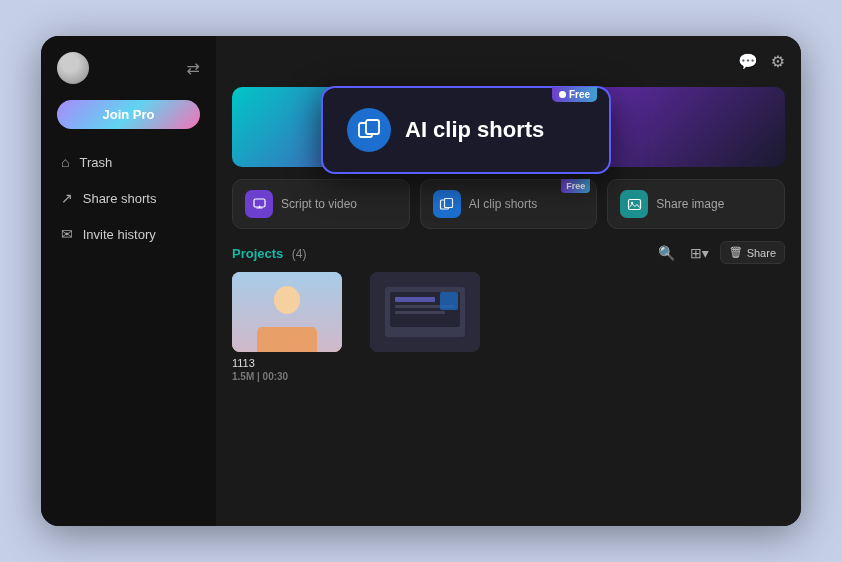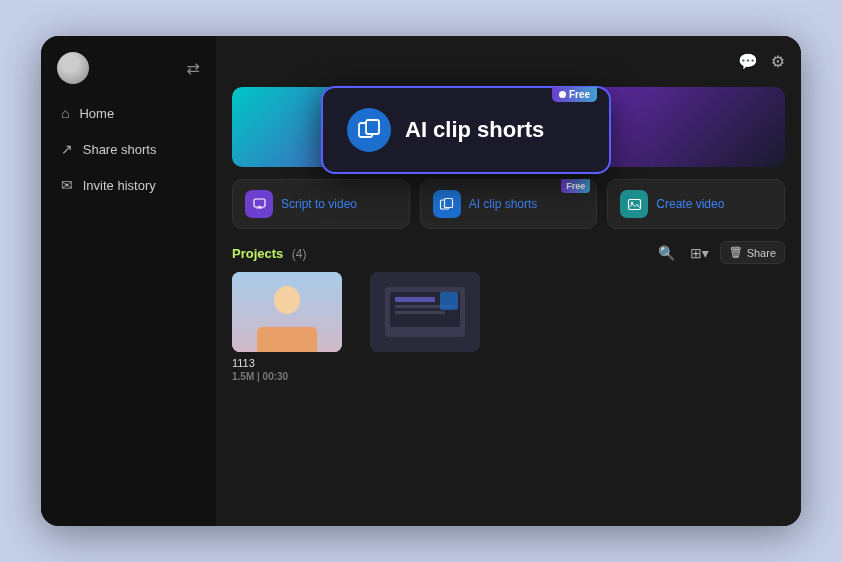--- a/index.html
+++ b/index.html
@@ -155,21 +155,21 @@
       border-radius: 7px;
       display: flex;
       align-items: center;
       justify-content: center;
       font-size: 15px;
     }
     .icon-purple { background: #6c3fcf; }
     .icon-blue { background: #1d6fcf; }
     .icon-teal { background: #1d8f8f; }
     .action-label {
-      color: #3b82f6;
+      color: #a3a3a3;
       font-size: 12px;
       font-weight: 500;
     }
     .free-badge {
       position: absolute;
       top: -1px;
       right: 6px;
       background: linear-gradient(90deg, #6c3fcf, #3fa0cf);
       color: #fff;
       font-size: 9px;
@@ -184,21 +184,21 @@
       flex-direction: column;
       gap: 8px;
       min-height: 0;
     }
     .projects-header {
       display: flex;
       align-items: center;
       justify-content: space-between;
     }
     .projects-title {
-      color: #bef264;
+      color: #14b8a6;
       font-size: 13px;
       font-weight: 600;
     }
     .projects-count {
       color: #888;
       font-size: 12px;
       margin-left: 4px;
     }
     .projects-actions {
       display: flex;
@@ -320,24 +320,25 @@
 
 <div class="outer-frame">
 
   <aside class="sidebar">
     <div class="sidebar-profile">
       <div class="avatar">
         <div class="avatar-img"></div>
       </div>
       <span class="swap-icon">⇄</span>
     </div>
+    <button class="join-pro-btn">Join Pro</button>
     <nav class="sidebar-nav">
       <div class="nav-item">
         <span class="nav-icon">⌂</span>
-        <span>Home</span>
+        <span>Trash</span>
       </div>
       <div class="nav-item">
         <span class="nav-icon">↗</span>
         <span>Share shorts</span>
       </div>
       <div class="nav-item">
         <span class="nav-icon">✉</span>
         <span>Invite history</span>
       </div>
     </nav>
@@ -378,21 +379,21 @@
         <span class="action-label">AI clip shorts</span>
       </div>
       <div class="action-card">
         <div class="action-icon-wrap icon-teal">
           <svg width="15" height="15" viewBox="0 0 15 15" fill="none">
             <rect x="1.5" y="2.5" width="12" height="10" rx="1.5" stroke="#fff" stroke-width="1.2" fill="none"></rect>
             <circle cx="5" cy="6" r="1.2" fill="#fff"></circle>
             <path d="M2 10.5l3.5-3.5 2.5 2.5 2-2 2.5 3" stroke="#fff" stroke-width="1" stroke-linejoin="round" fill="none"></path>
           </svg>
         </div>
-        <span class="action-label">Create video</span>
+        <span class="action-label">Share image</span>
       </div>
     </div>
 
     <div class="projects-section">
       <div class="projects-header">
         <div>
           <span class="projects-title">Projects</span>
           <span class="projects-count">(<span>4</span>)</span>
         </div>
         <div class="projects-actions">

